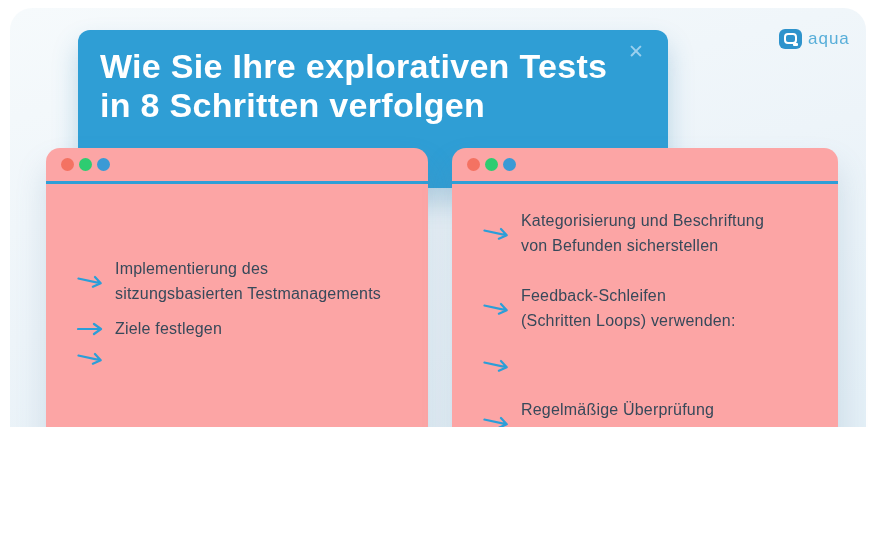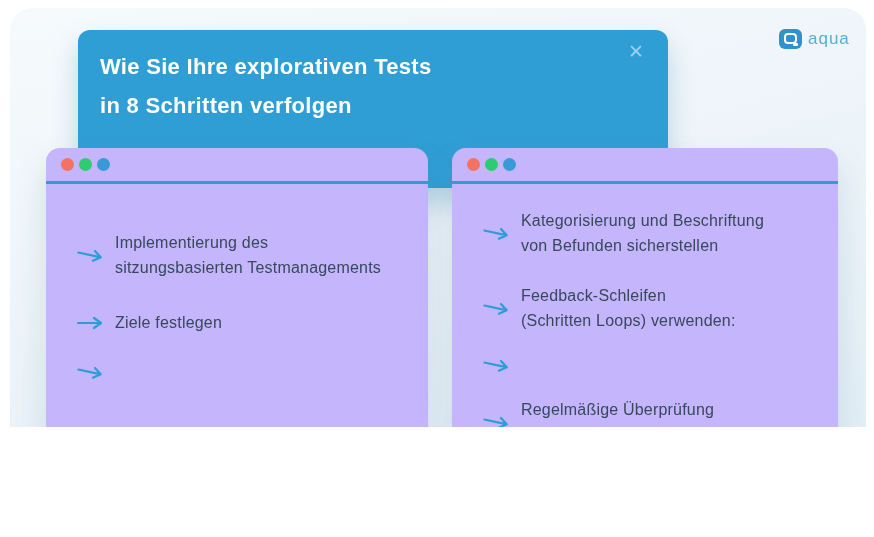--- a/index.html
+++ b/index.html
@@ -62,21 +62,21 @@
     left:78px; top:30px;
     width:590px; height:158px;
     background:#2f9ed5;
     border-radius:12px;
     box-shadow:0 14px 26px rgba(47,130,180,0.28);
     z-index:1;
     padding:17px 24px 0 22px;
   }
   .banner-title {
     color:#ffffff;
-    font-size:22px;
+    font-size:34px;
     font-weight:700;
     line-height:39px;
     letter-spacing:0.3px;
     white-space:pre-line;
   }
   .close-btn {
     position:absolute;
     top:8px; right:18px;
     width:28px; height:28px;
     background:transparent;
@@ -87,21 +87,21 @@
     text-align:center;
     cursor:pointer;
     font-family:"Liberation Sans", sans-serif;
   }
 
   
   .card {
     position:absolute;
     top:148px;
     height:336px;
-    background:#c4b5fd;
+    background:#fca5a5;
     border-radius:14px;
     box-shadow:0 18px 30px rgba(96,138,168,0.22);
     z-index:2;
     display:flex;
     flex-direction:column;
   }
   .card-left  { left:46px;  width:382px; }
   .card-right { left:452px; width:386px; }
 
   .card-header {
@@ -117,21 +117,21 @@
   .dot { width:13px; height:13px; border-radius:50%; }
   .dot-red   { background:#f47262; }
   .dot-green { background:#2ecc71; }
   .dot-blue  { background:#3a9ad5; }
 
   .card-body {
     display:flex;
     flex-direction:column;
     padding:0 10px 0 31px;
   }
-  .card-left  .card-body { padding-top:46px; gap:30px; }
+  .card-left  .card-body { padding-top:72px; gap:10px; }
   .card-right .card-body { padding-top:24px; gap:25px; }
 
   .item {
     display:flex;
     align-items:center;
   }
   .arrow-icon {
     flex:0 0 26px;
     margin-right:12px;
   }

